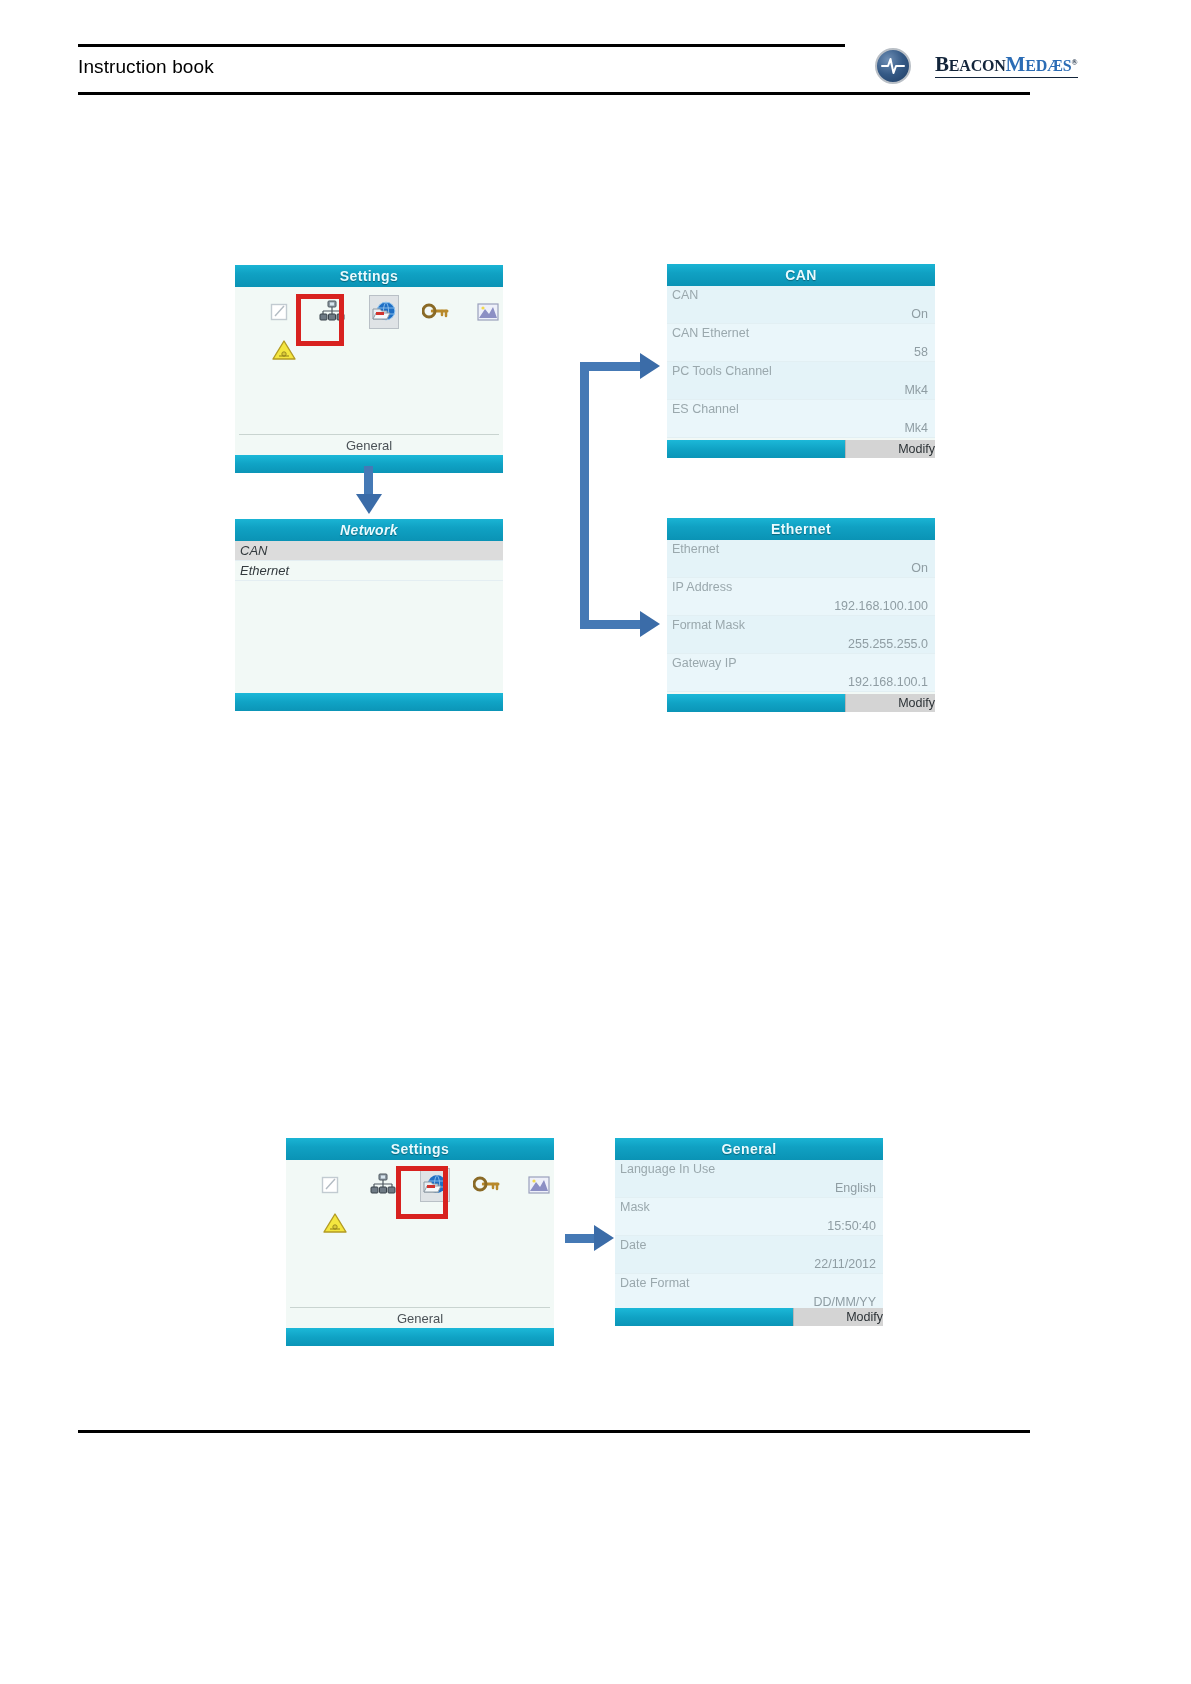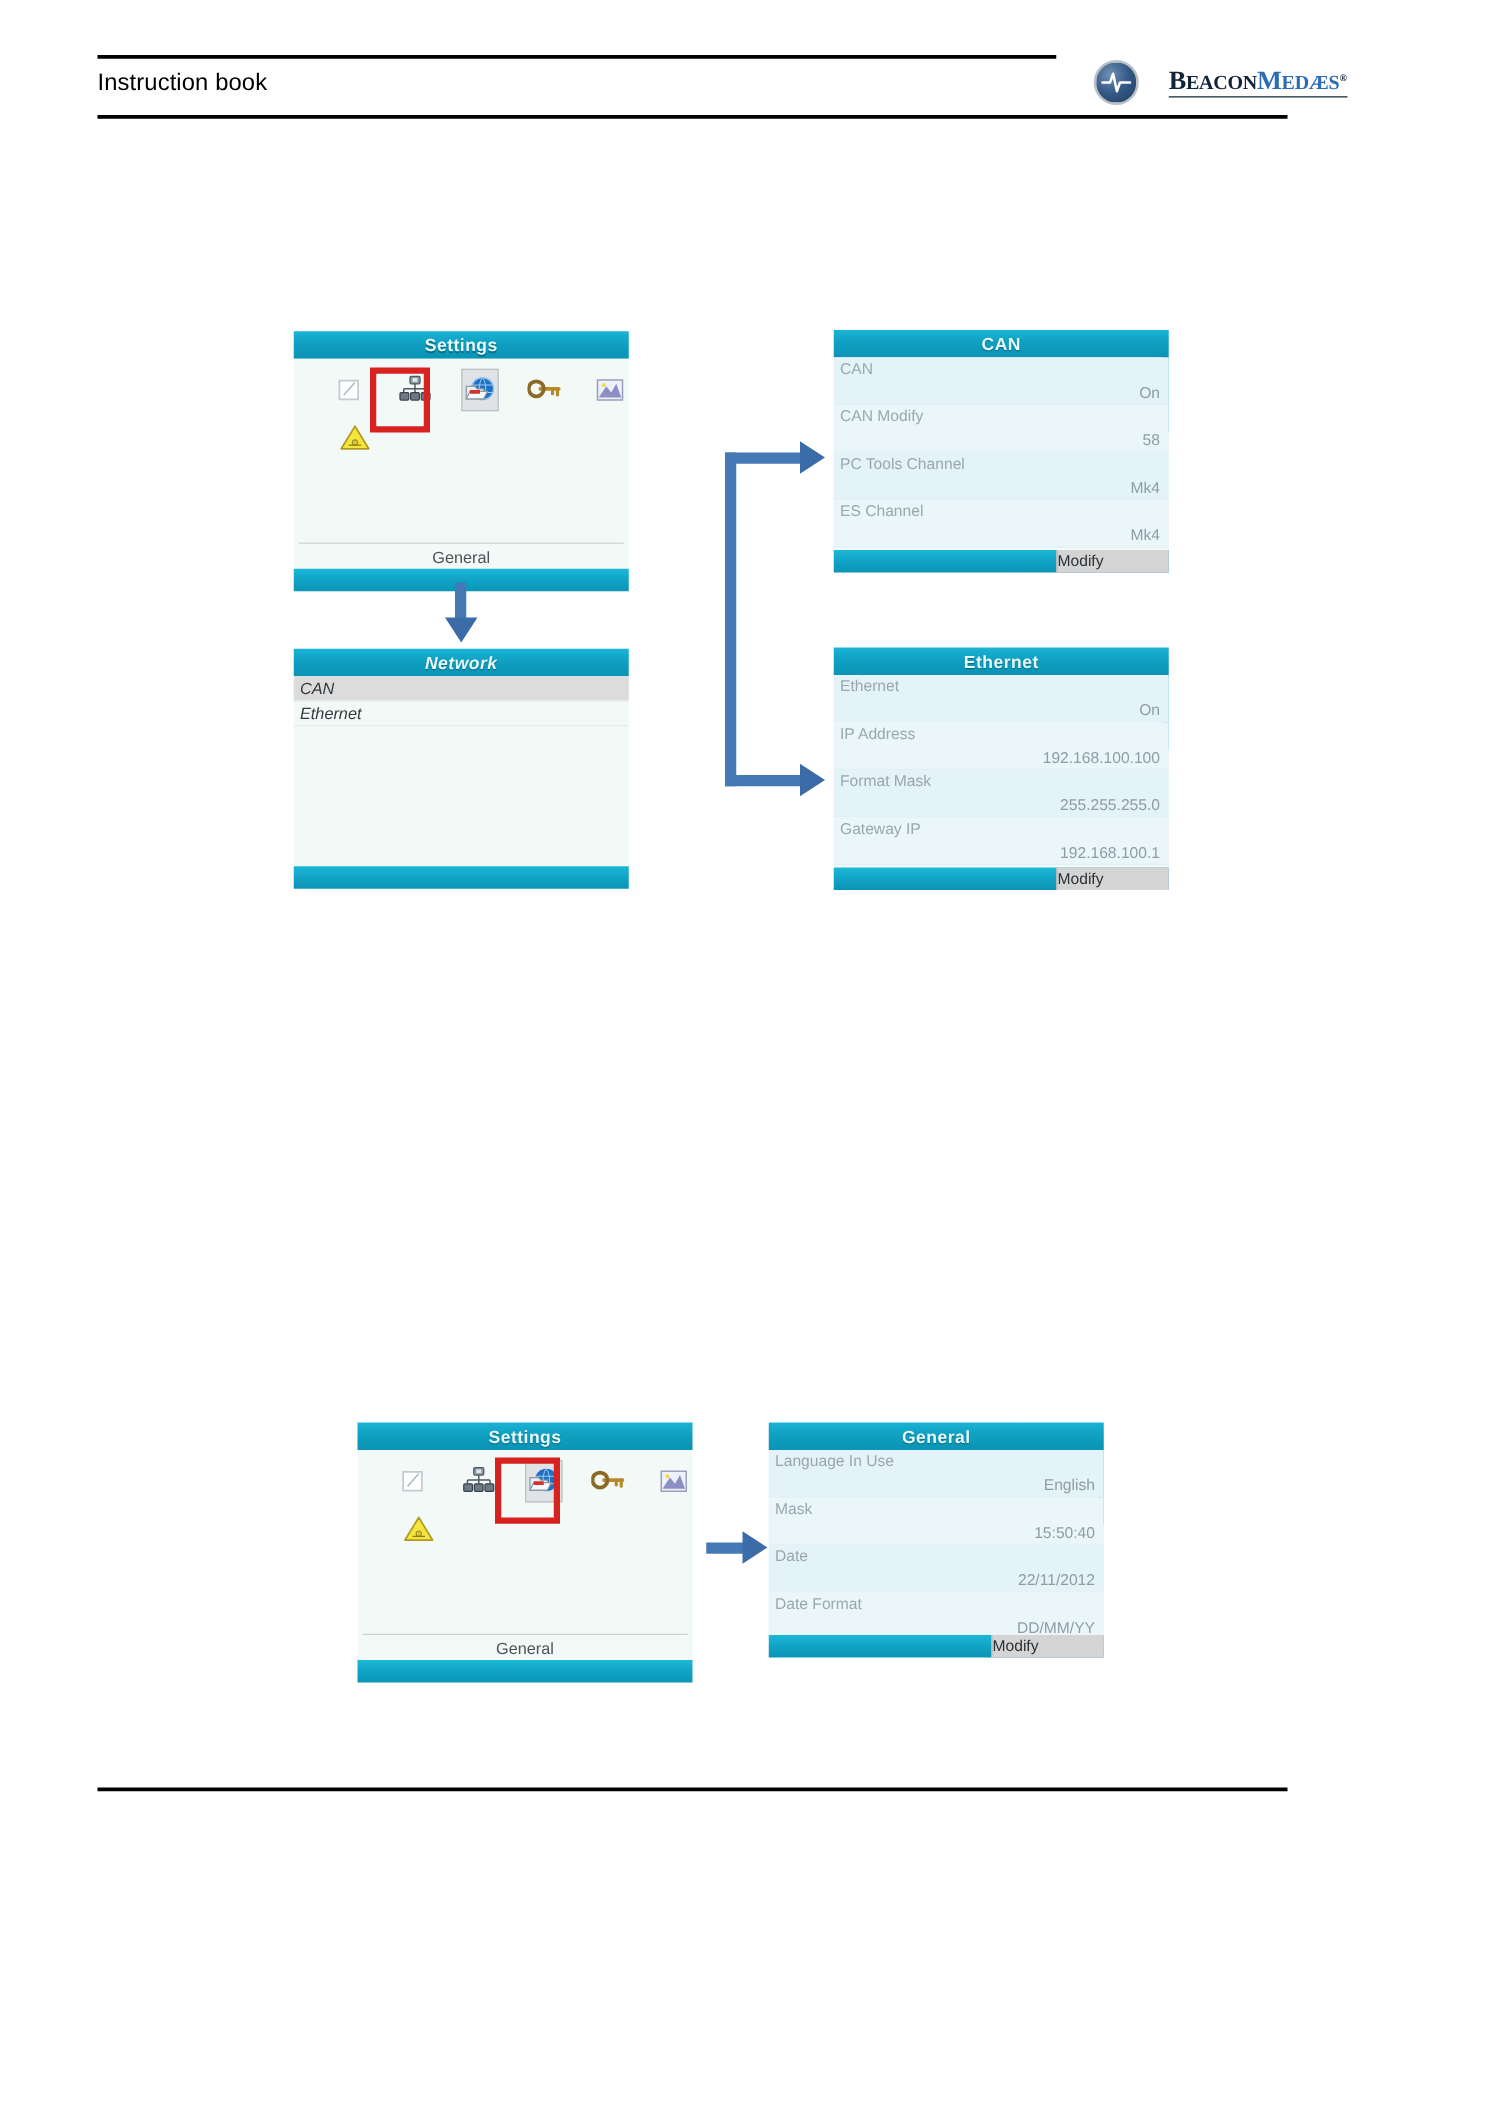--- a/index.html
+++ b/index.html
@@ -203,21 +203,21 @@
   }
   .modify-btn {
     position: absolute;
     right: 0; top: 0;
     height: 100%;
     width: 90px;
     background: #d4d4d4;
     border-left: 1px solid #b6b6b6;
     color: #2c3236;
     font-size: 12.5px;
-    text-align: left;
+    text-align: right;
     line-height: 18px;
     box-sizing: border-box;
   }
 
   
   .conn { position: absolute; }
   .conn-line { position: absolute; background: #4579b5; }
   .arrow-head {
     position: absolute;
     width: 0; height: 0;
@@ -334,21 +334,21 @@
 
 <div class="device" style="left:667px; top:264px; width:268px;">
   <div class="dev-title">CAN</div>
   <div class="dev-body" style="height:154px;">
     <div class="scroll-thumb" style="height:60px;"></div>
     <div class="param-row">
       <span class="param-label">CAN</span>
       <span class="param-value">On</span>
     </div>
     <div class="param-row">
-      <span class="param-label">CAN Modify</span>
+      <span class="param-label">CAN Ethernet</span>
       <span class="param-value">58</span>
     </div>
     <div class="param-row">
       <span class="param-label">PC Tools Channel</span>
       <span class="param-value">Mk4</span>
     </div>
     <div class="param-row">
       <span class="param-label">ES Channel</span>
       <span class="param-value">Mk4</span>
     </div>

